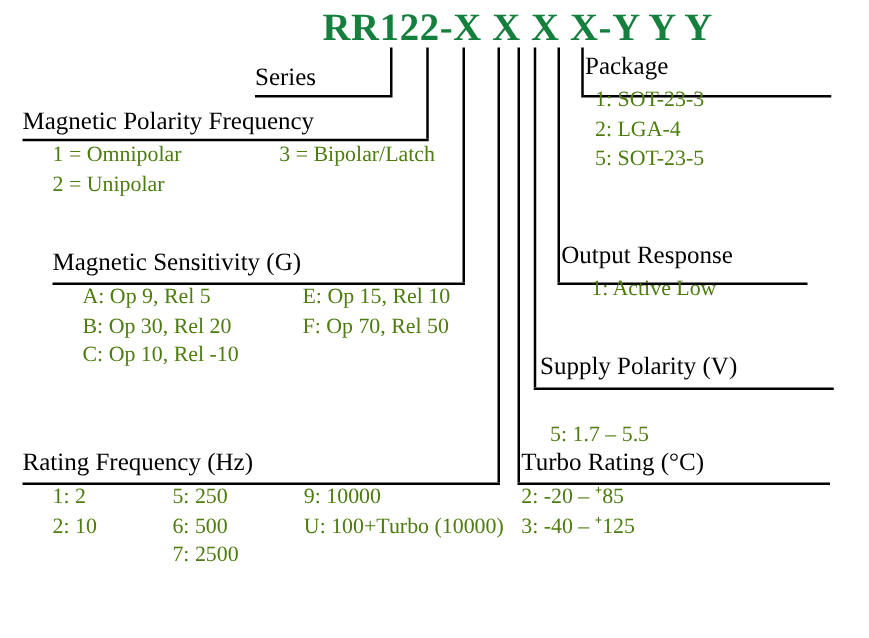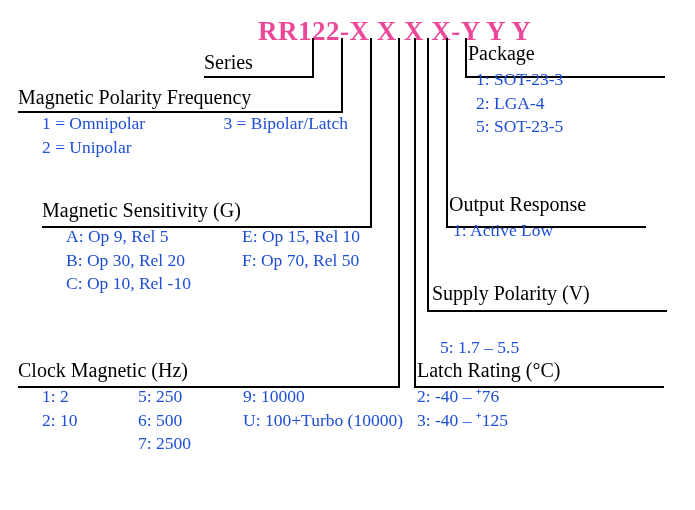--- a/index.html
+++ b/index.html
@@ -14,27 +14,27 @@
     background: #ffffff;
     font-family: "Liberation Serif", serif;
     color: #1a1a1a;
     overflow: hidden;
   }
 
   
   .partnum {
     position: absolute;
     left: 258px;
-    top: 16px;
+    top: 4px;
     font-family: "Liberation Serif", serif;
     font-weight: bold;
-    font-size: 27px;
+    font-size: 31px;
     letter-spacing: 0.5px;
     white-space: pre;
-    color: #ec4899;
+    color: #15803d;
   }
 
   
   .vline {
     position: absolute;
     width: 2px;
     background: #000;
   }
   .hline {
     position: absolute;
@@ -53,21 +53,21 @@
     color: #000;
     white-space: nowrap;
     line-height: 1.05;
   }
   .opts {
     margin-top: 4px;
   }
   .opt {
     font-family: "Liberation Serif", serif;
     font-size: 17.5px;
-    color: #1d4ed8;
+    color: #4d7c0f;
     white-space: nowrap;
     line-height: 1.35;
   }
   .cols {
     display: flex;
   }
   .col {
     display: flex;
     flex-direction: column;
     margin-left: 24px;
@@ -130,21 +130,21 @@
         <div class="opt">C: Op 10, Rel -10</div>
       </div>
       <div class="col">
         <div class="opt">E: Op 15, Rel 10</div>
         <div class="opt">F: Op 70, Rel 50</div>
       </div>
     </div>
   </div>
 
   <div class="group" style="left:18px; top:360px; width:385px;">
-    <div class="gtitle">Clock Magnetic (Hz)</div>
+    <div class="gtitle">Rating Frequency (Hz)</div>
     <div class="opts cols">
       <div class="col" style="width:78px;">
         <div class="opt">1: 2</div>
         <div class="opt">2: 10</div>
       </div>
       <div class="col" style="width:88px;">
         <div class="opt">5: 250</div>
         <div class="opt">6: 500</div>
         <div class="opt">7: 2500</div>
       </div>
@@ -159,33 +159,33 @@
     <div class="gtitle">Package</div>
     <div class="opts" style="margin-left:8px;">
       <div class="opt">1: SOT-23-3</div>
       <div class="opt">2: LGA-4</div>
       <div class="opt">5: SOT-23-5</div>
     </div>
   </div>
 
   <div class="group" style="left:449px; top:194px; width:200px;">
     <div class="gtitle">Output Response</div>
-    <div class="opts" style="margin-left:4px;">
+    <div class="opts" style="margin-left:24px;">
       <div class="opt">1: Active Low</div>
     </div>
   </div>
 
   <div class="group" style="left:432px; top:283px; width:235px;">
     <div class="gtitle">Supply Polarity (V)</div>
     <div class="opts" style="margin-left:8px;margin-top:32px;">
       <div class="opt">5: 1.7 – 5.5</div>
     </div>
   </div>
 
   <div class="group" style="left:417px; top:360px; width:248px;">
-    <div class="gtitle">Latch Rating (°C)</div>
+    <div class="gtitle">Turbo Rating (°C)</div>
     <div class="opts">
-      <div class="opt">2: -40 – ⁺76</div>
+      <div class="opt">2: -20 – ⁺85</div>
       <div class="opt">3: -40 – ⁺125</div>
     </div>
   </div>
 
 </div>
 
 </body></html>

